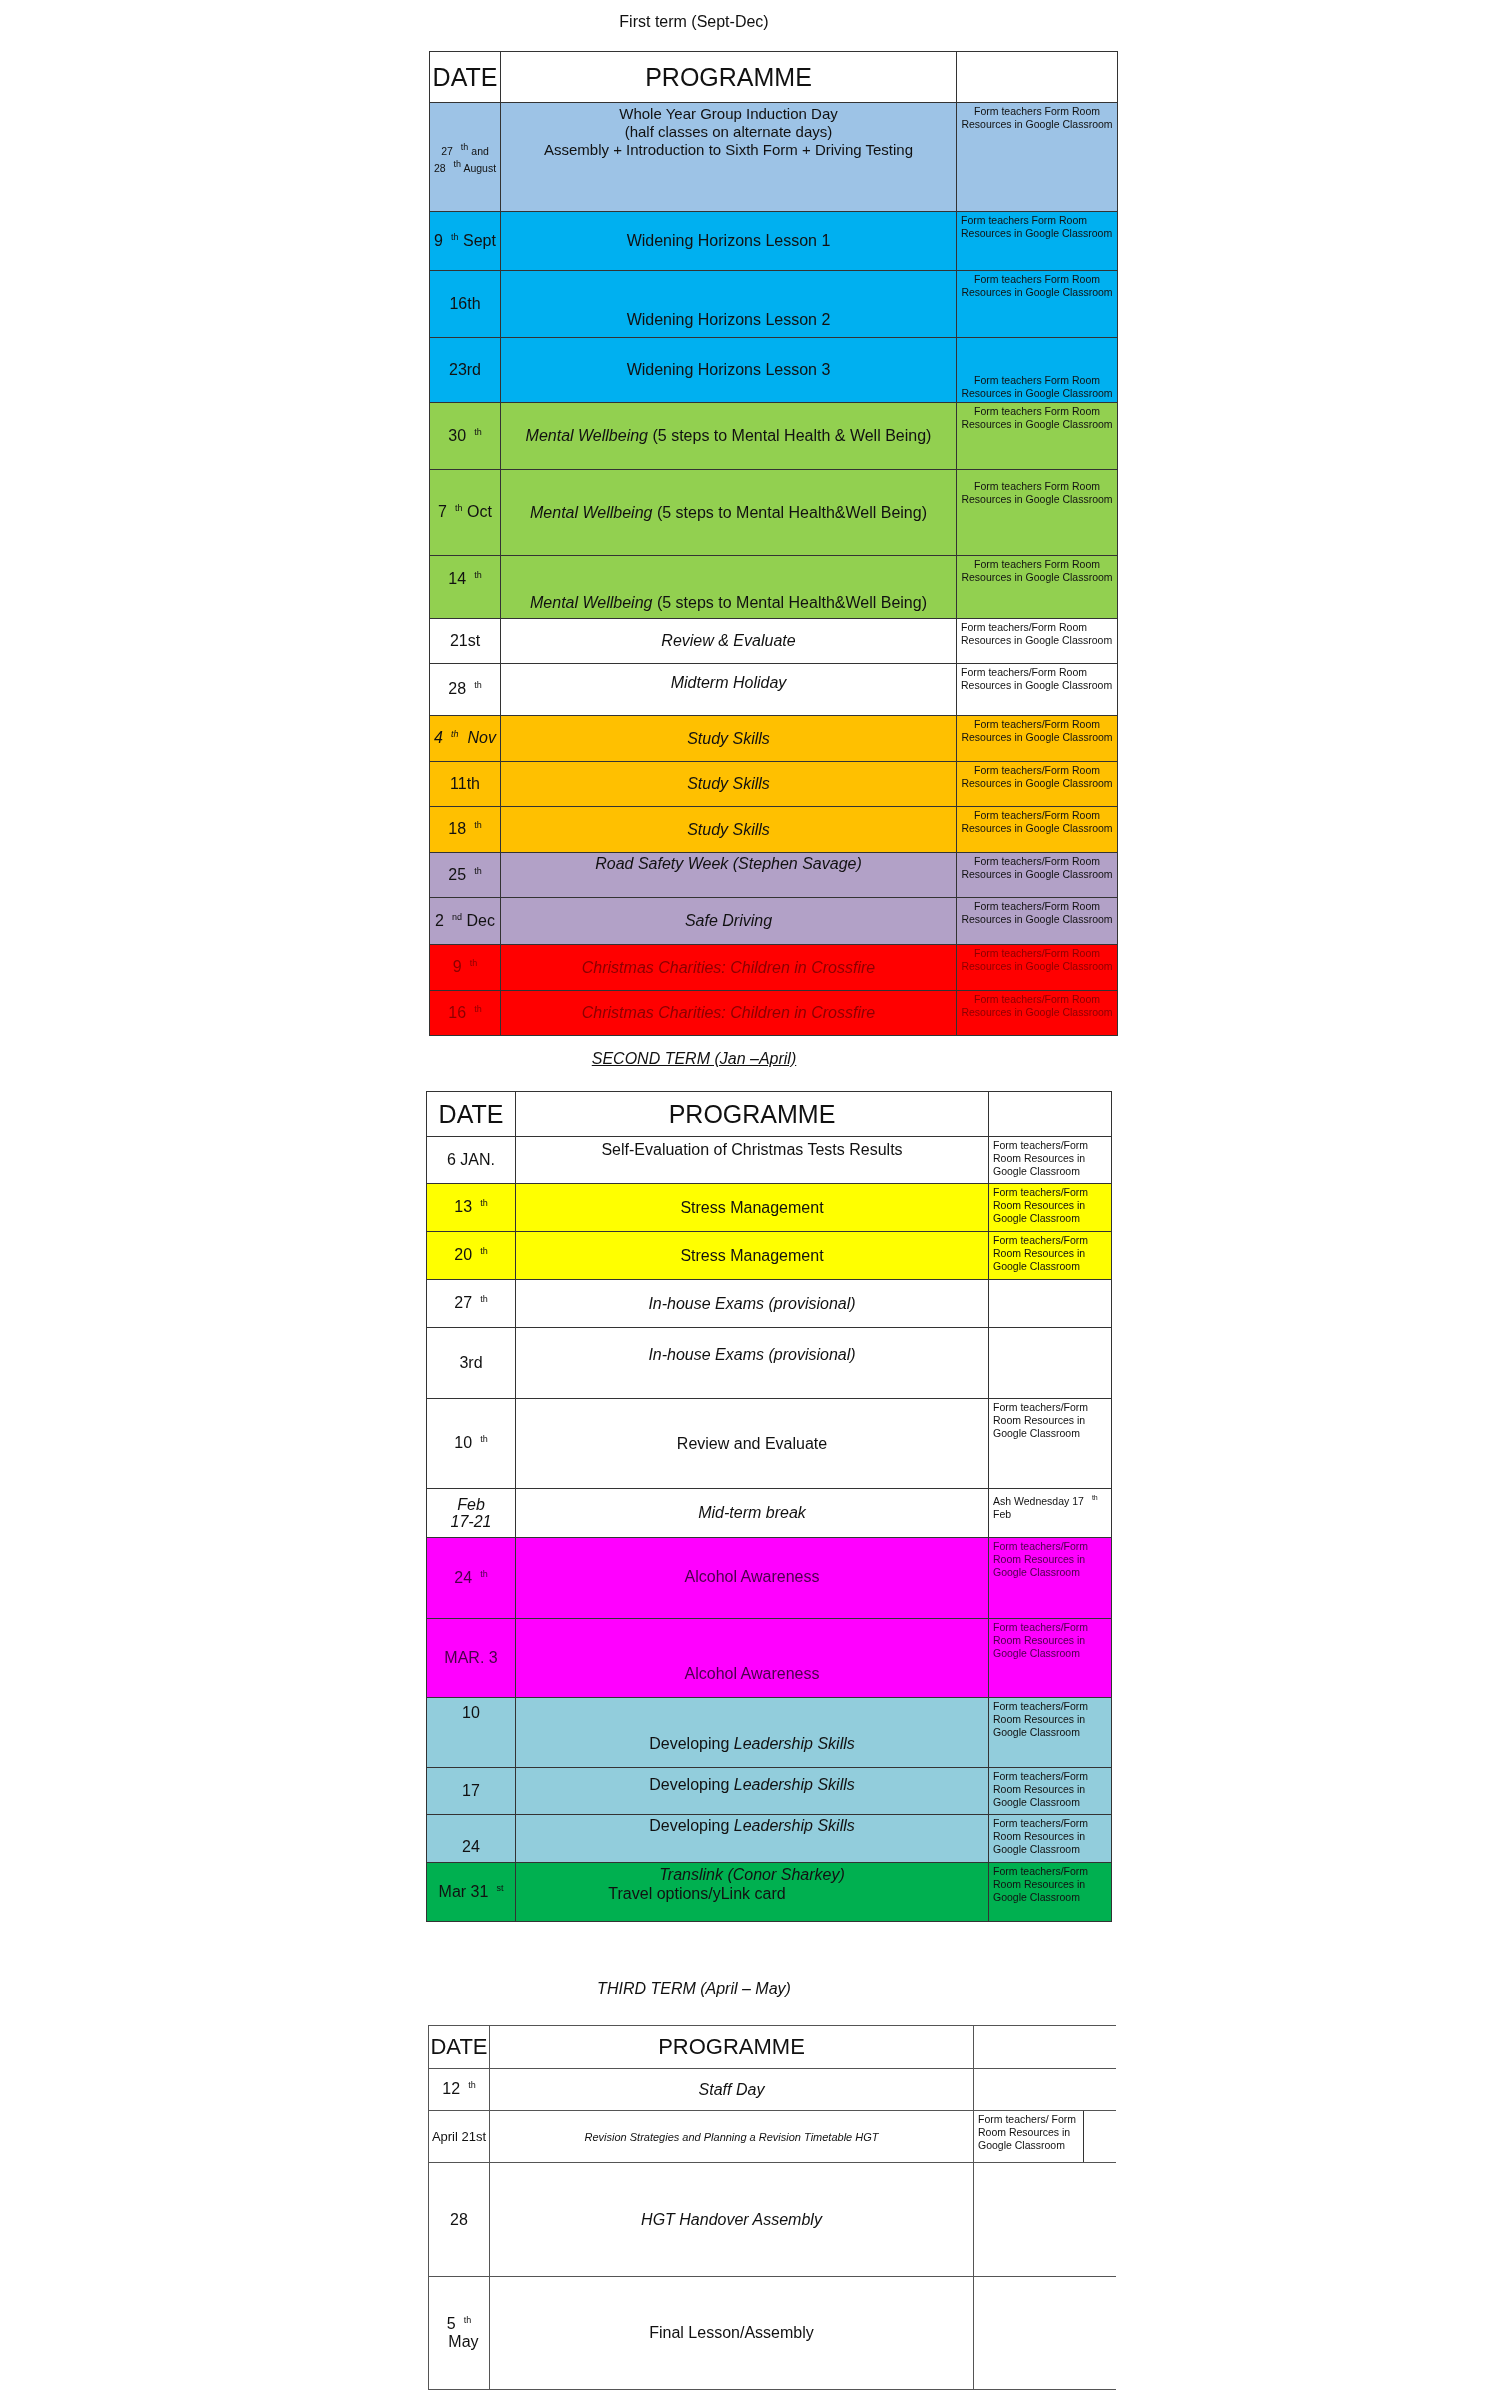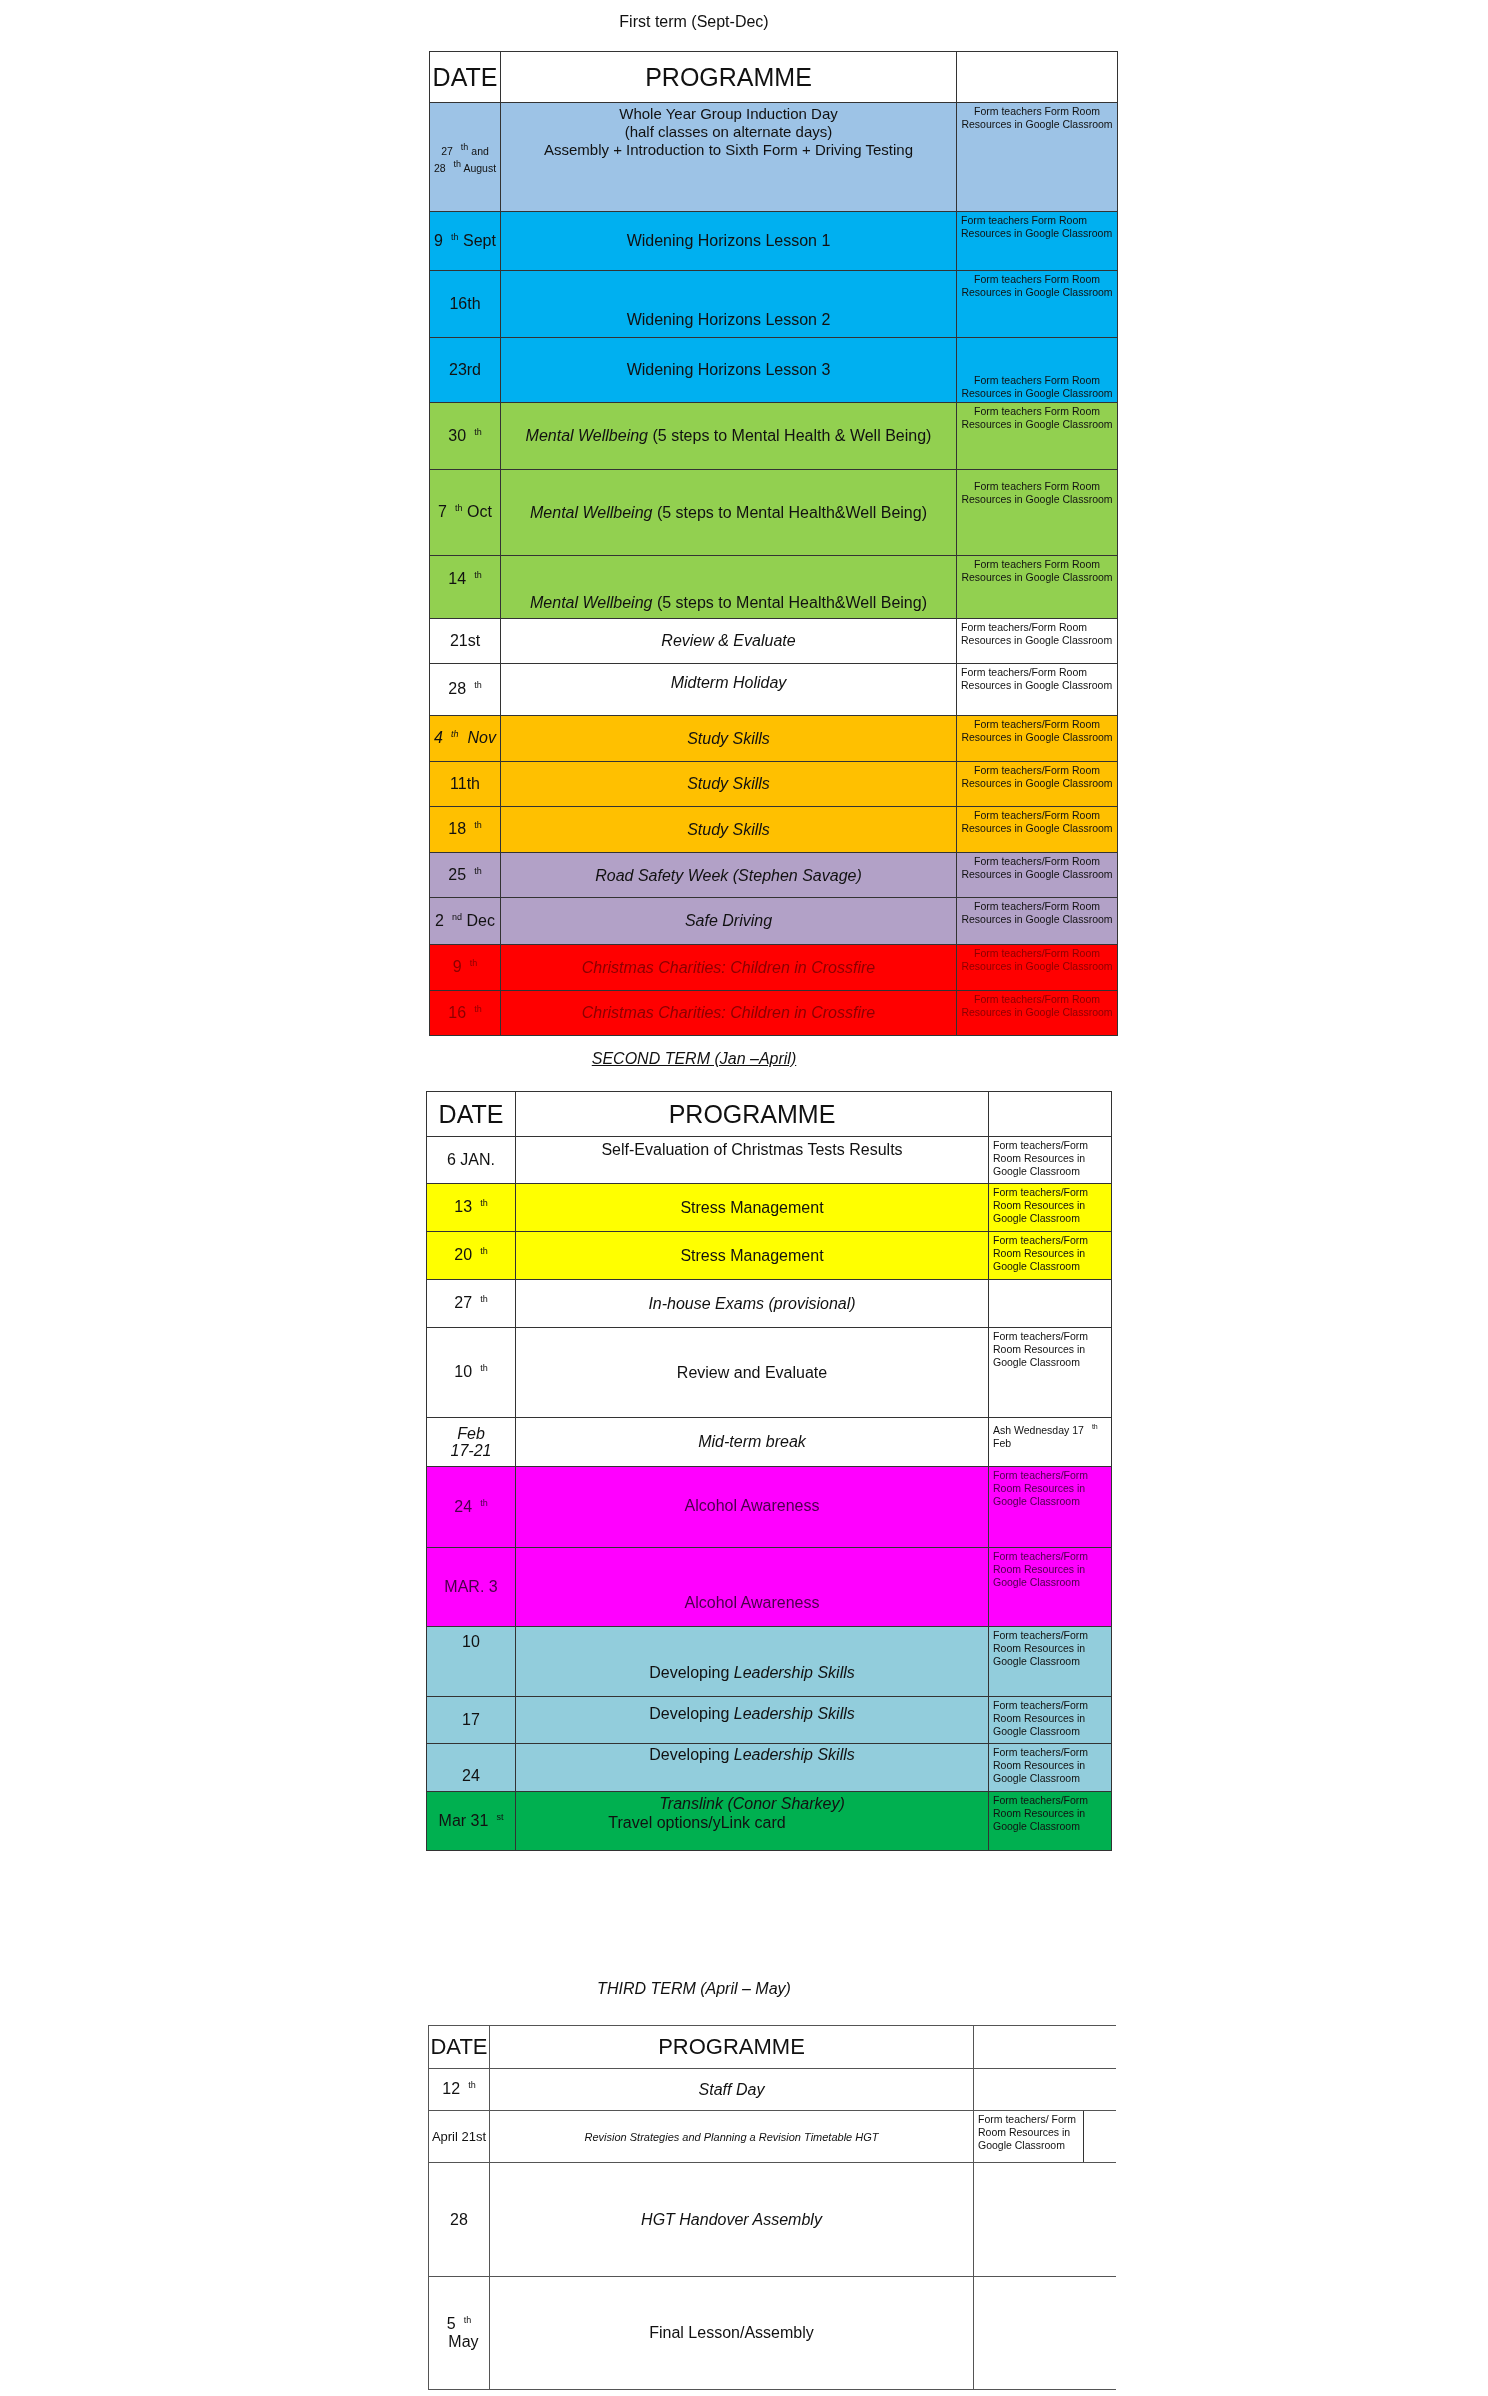--- a/index.html
+++ b/index.html
@@ -120,21 +120,21 @@
     <td class="prog i">Study Skills</td>
     <td class="res c">Form teachers/Form Room Resources in Google Classroom</td>
   </tr>
   <tr class="c-orange" style="height:46px">
     <td class="date"><span>18</span><sup>th</sup></td>
     <td class="prog i">Study Skills</td>
     <td class="res c">Form teachers/Form Room Resources in Google Classroom</td>
   </tr>
   <tr class="c-purple" style="height:45px">
     <td class="date"><span>25</span><sup>th</sup></td>
-    <td class="prog i" style="vertical-align:top; padding-top:14px;">Road Safety Week (Stephen Savage)</td>
+    <td class="prog i" style="vertical-align:top; padding-top:2px;">Road Safety Week (Stephen Savage)</td>
     <td class="res c">Form teachers/Form Room Resources in Google Classroom</td>
   </tr>
   <tr class="c-purple" style="height:47px">
     <td class="date"><span>2</span><sup>nd</sup><span> Dec</span></td>
     <td class="prog i">Safe Driving</td>
     <td class="res c">Form teachers/Form Room Resources in Google Classroom</td>
   </tr>
   <tr class="c-red" style="height:46px">
     <td class="date"><span>9</span><sup>th</sup></td>
     <td class="prog i">Christmas Charities: Children in Crossfire</td>
@@ -175,20 +175,25 @@
   <tr class="c-yellow" style="height:48px">
     <td class="date"><span>20</span><sup>th</sup></td>
     <td class="prog">Stress Management</td>
     <td class="res l">Form teachers/Form Room Resources in Google Classroom</td>
   </tr>
   <tr class="c-white" style="height:48px">
     <td class="date"><span>27</span><sup>th</sup></td>
     <td class="prog i">In-house Exams (provisional)</td>
     <td class="res l"></td>
   </tr>
+  <tr class="c-white" style="height:71px">
+    <td class="date">3rd</td>
+    <td class="prog i" style="vertical-align:top; padding-top:18px;">In-house Exams (provisional)</td>
+    <td class="res l"></td>
+  </tr>
   <tr class="c-white" style="height:90px">
     <td class="date"><span>10</span><sup>th</sup></td>
     <td class="prog">Review and Evaluate</td>
     <td class="res l">Form teachers/Form Room Resources in Google Classroom</td>
   </tr>
   <tr class="c-white" style="height:49px">
     <td class="date i" style="line-height:17px;"><span>Feb</span><br><span>17-21</span></td>
     <td class="prog i">Mid-term break</td>
     <td class="res l"><span>Ash Wednesday 17</span><sup style="font-size:7px">th</sup><span> Feb</span></td>
   </tr>

